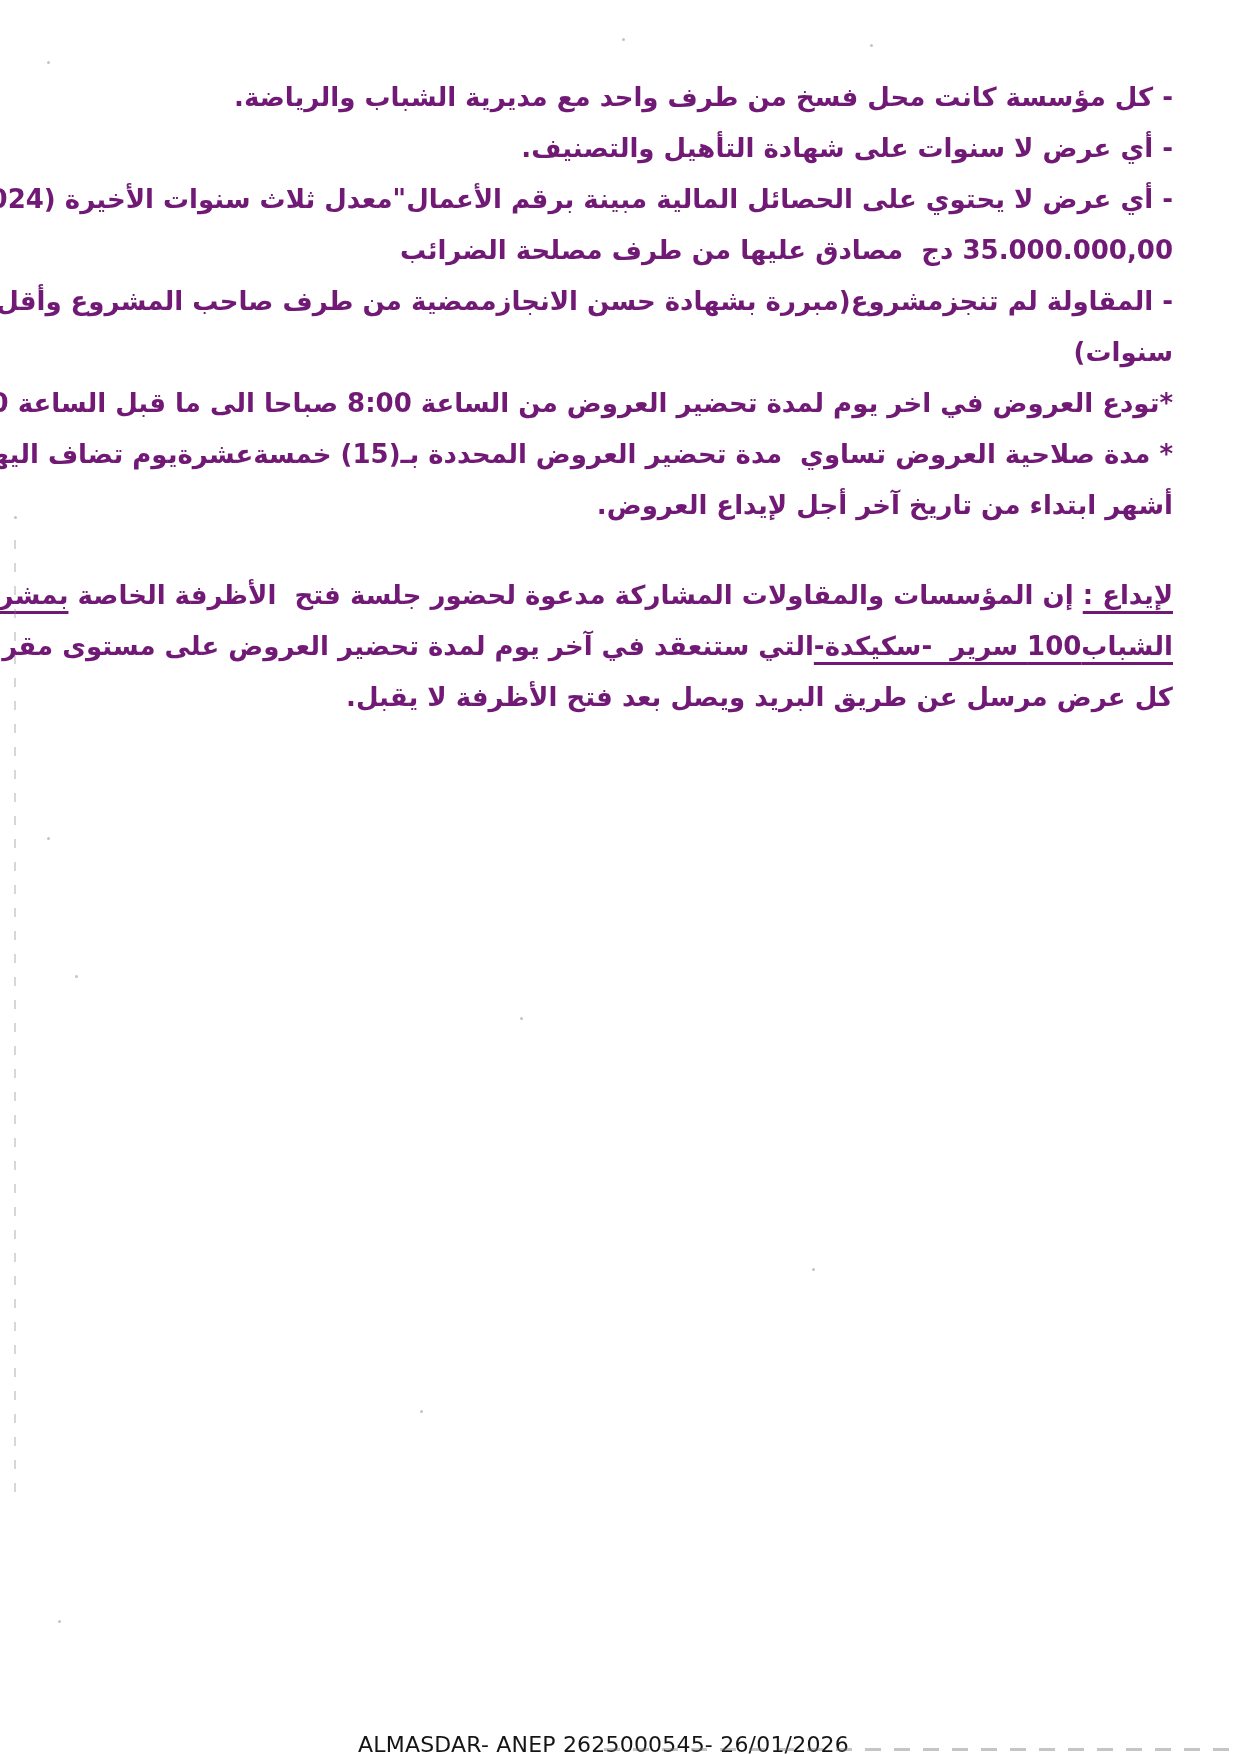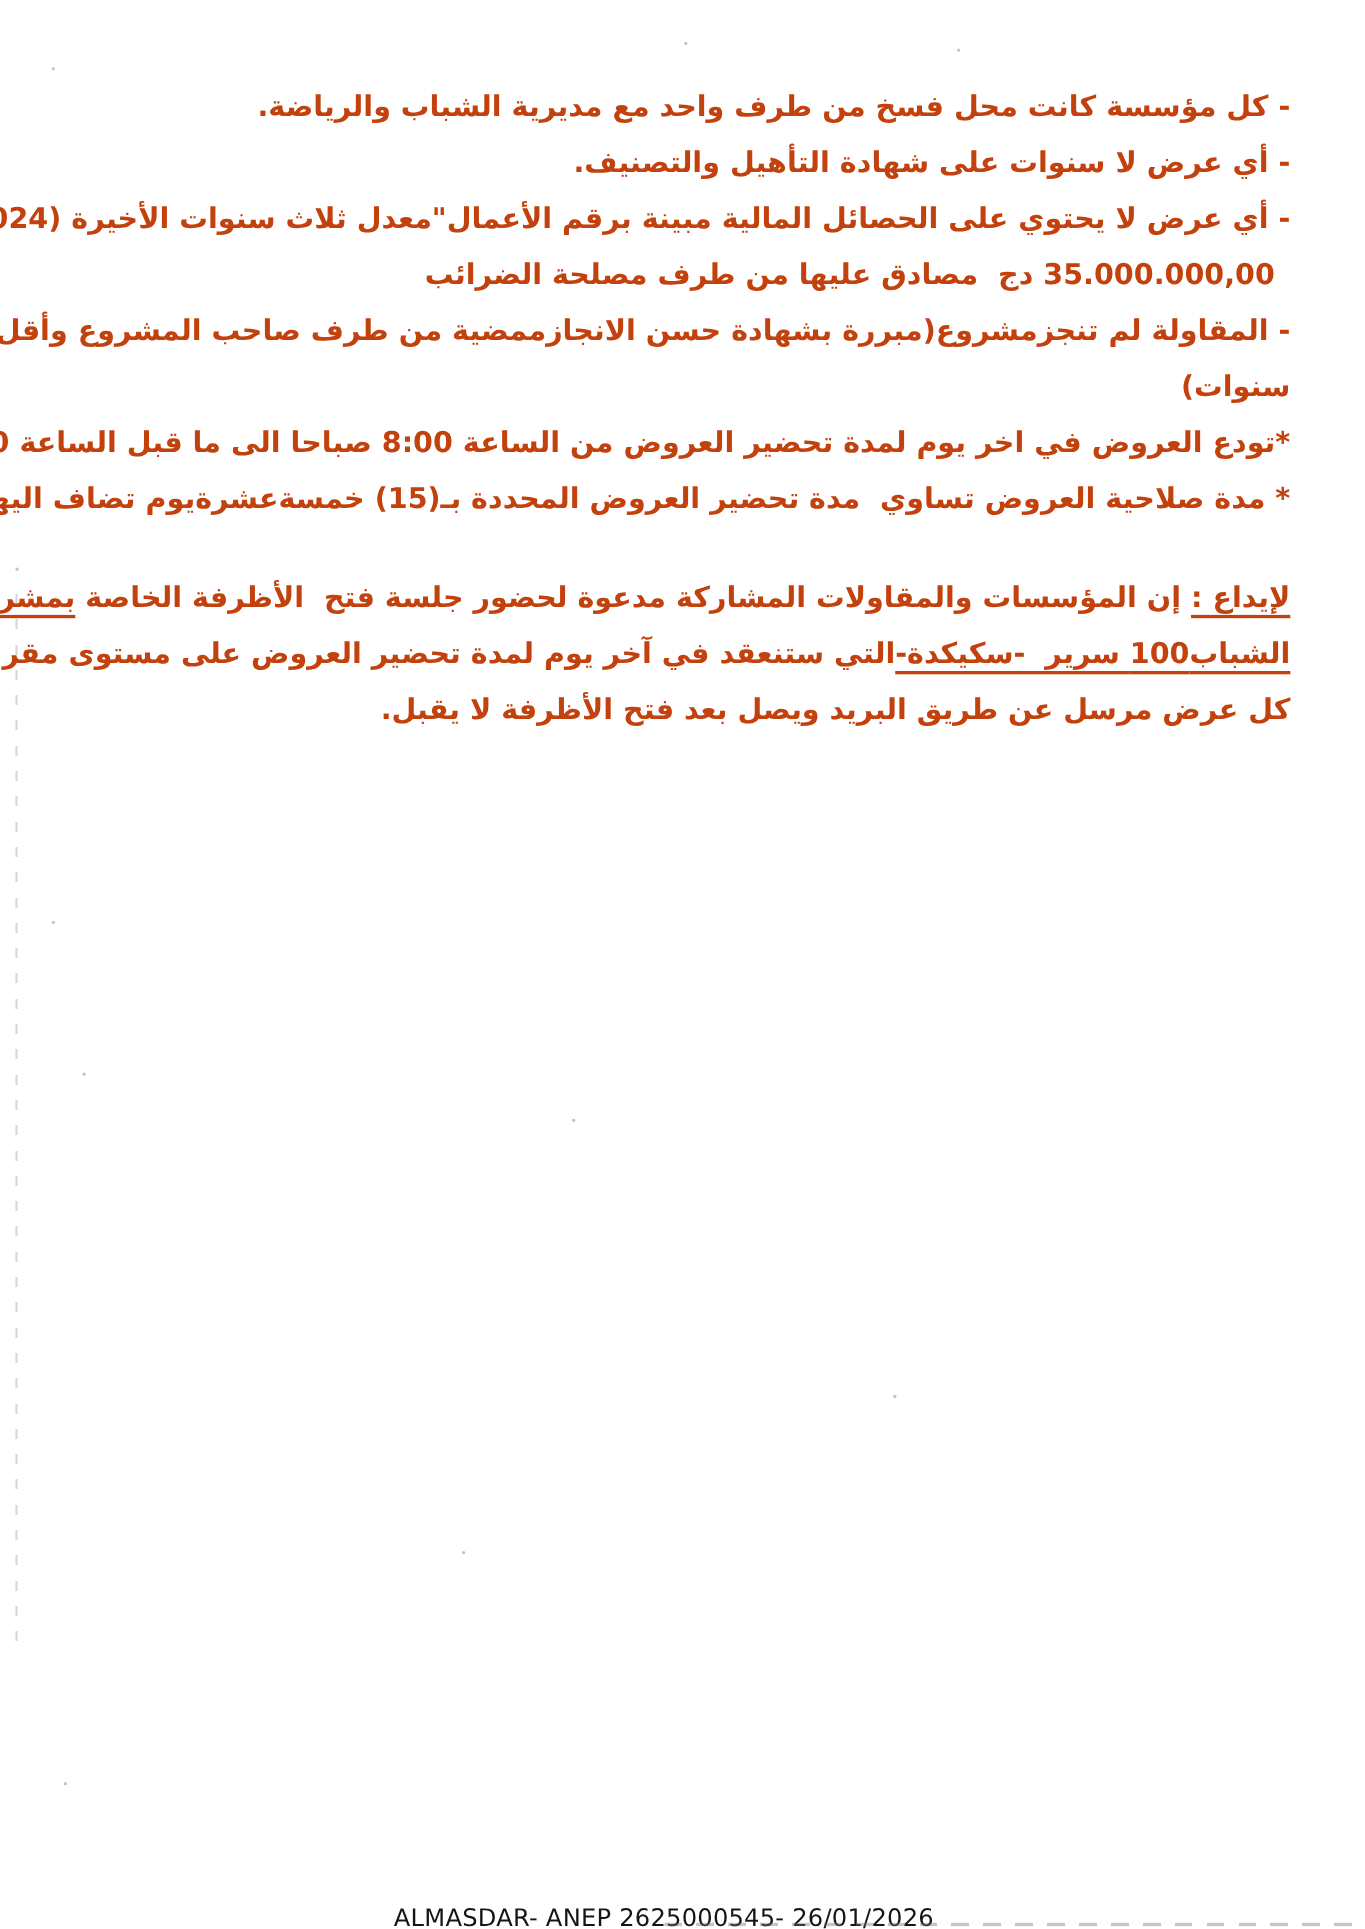--- a/index.html
+++ b/index.html
@@ -9,21 +9,21 @@
     margin:0 auto;
     background:#ffffff;
     overflow:hidden;
     font-family:"DejaVu Sans",sans-serif;
   }
   .doc{
     position:absolute;
     top:72px;right:68px;left:43px;
     direction:rtl;
     text-align:right;
-    color:#c2410c;
+    color:#701a75;
     font-weight:bold;
     font-size:26px;
     line-height:51px;
   }
   .line{white-space:pre;}
   .gap-before{margin-top:39px;}
   .u{
     text-decoration:underline;
     text-decoration-thickness:2.5px;
     text-underline-offset:7px;
@@ -61,25 +61,26 @@
 </style>
 </head>
 <body>
 
 <div class="page">
 
   <div class="doc">
       <div class="line"><span class="">- كل مؤسسة كانت محل فسخ من طرف واحد مع مديرية الشباب والرياضة.</span></div>
       <div class="line"><span class="">- أي عرض لا سنوات على شهادة التأهيل والتصنيف.</span></div>
       <div class="line"><span class="">- أي عرض لا يحتوي على الحصائل المالية مبينة برقم الأعمال"معدل ثلاث سنوات الأخيرة (2024-2023-2022)</span></div>
-      <div class="line" style="margin-right: 14px;"><span class="">35.000.000,00 دج  مصادق عليها من طرف مصلحة الضرائب</span></div>
+      <div class="line" style=""><span class="">35.000.000,00 دج  مصادق عليها من طرف مصلحة الضرائب</span></div>
       <div class="line"><span class="">- المقاولة لم تنجزمشروع(مبررة بشهادة حسن الانجازممضية من طرف صاحب المشروع وأقل من عشرة</span></div>
       <div class="line"><span class="">سنوات)</span></div>
       <div class="line"><span class="">*تودع العروض في اخر يوم لمدة تحضير العروض من الساعة 8:00 صباحا الى ما قبل الساعة 12:00 زوالا وفتح</span></div>
       <div class="line"><span class="">* مدة صلاحية العروض تساوي  مدة تحضير العروض المحددة بـ(15) خمسةعشرةيوم تضاف اليها  (03) ثلاثة</span></div>
+      <div class="line"><span class="">أشهر ابتداء من تاريخ آخر أجل لإيداع العروض.</span></div>
       <div class="line gap-before"><span class="u">لإيداع :</span><span class=""> إن المؤسسات والمقاولات المشاركة مدعوة لحضور جلسة فتح  الأظرفة الخاصة </span><span class="u">بمشروع: انجاز بيت</span></div>
       <div class="line"><span class="u">الشباب100 سرير  -سكيكدة-</span><span class="">التي ستنعقد في آخر يوم لمدة تحضير العروض على مستوى مقر مديرية الشبيبة و</span></div>
       <div class="line" style=""><span class="">كل عرض مرسل عن طريق البريد ويصل بعد فتح الأظرفة لا يقبل.</span></div>
     </div>
 
   <div class="footer">ALMASDAR- ANEP 2625000545- 26/01/2026</div>
 
   <div class="edge-artifact-left"></div>
   <div class="edge-artifact-bottom"></div>
 

